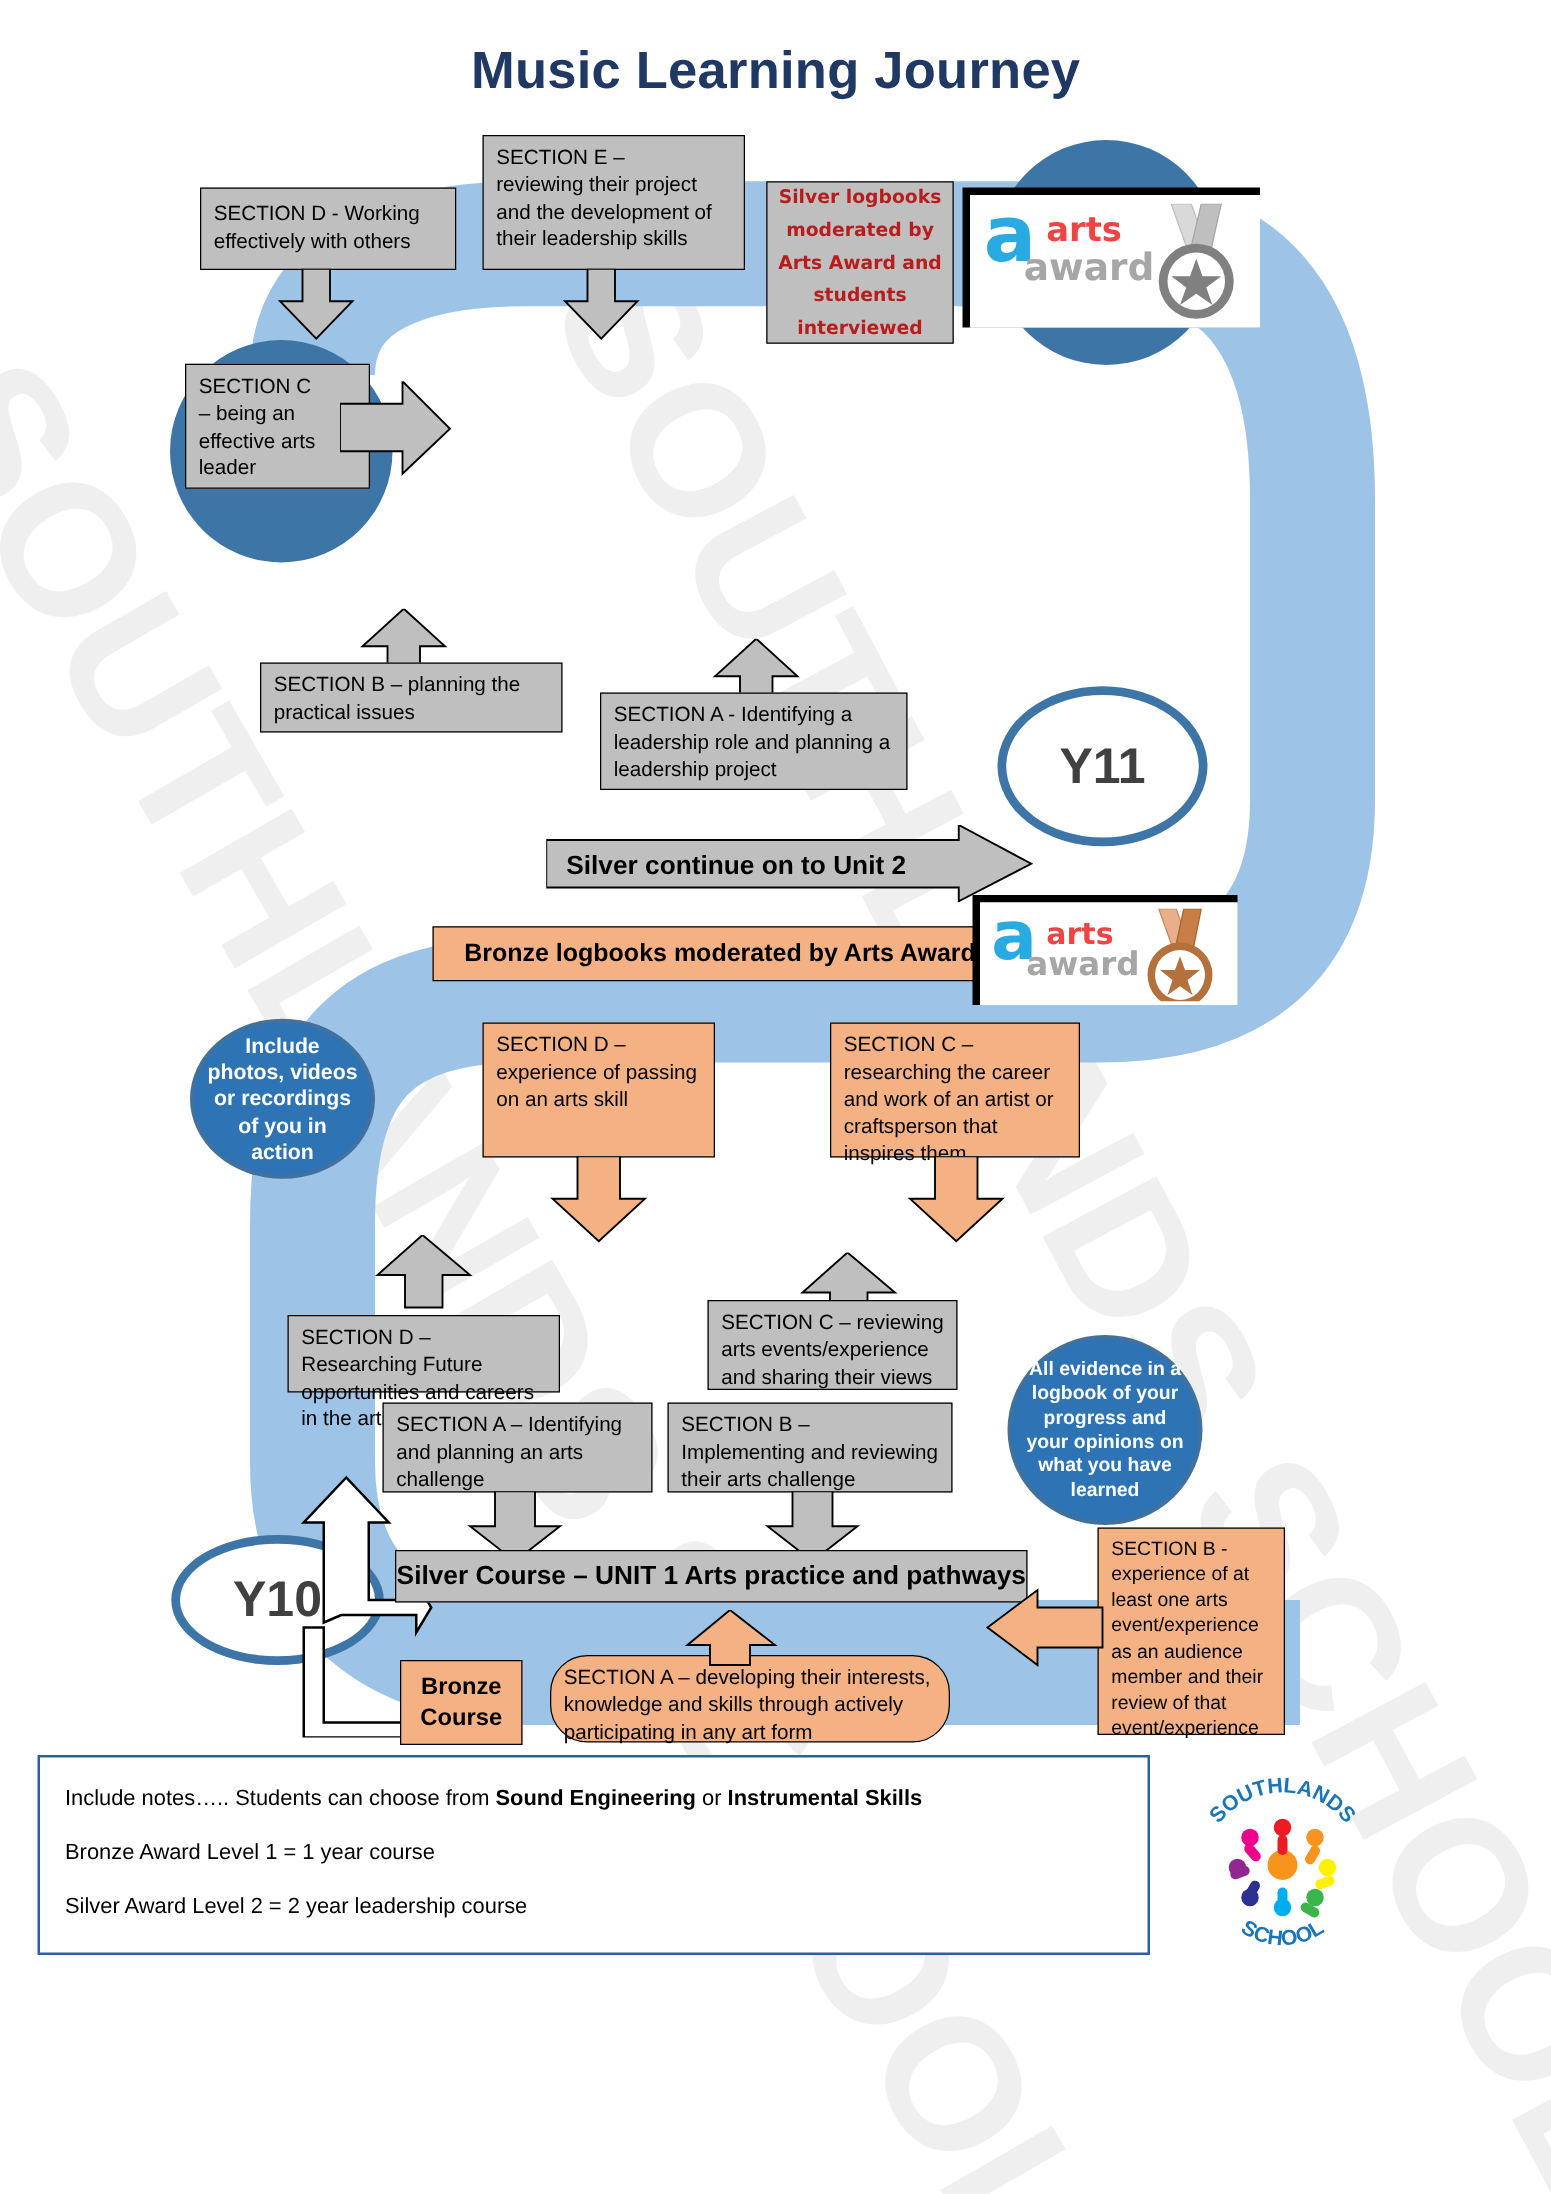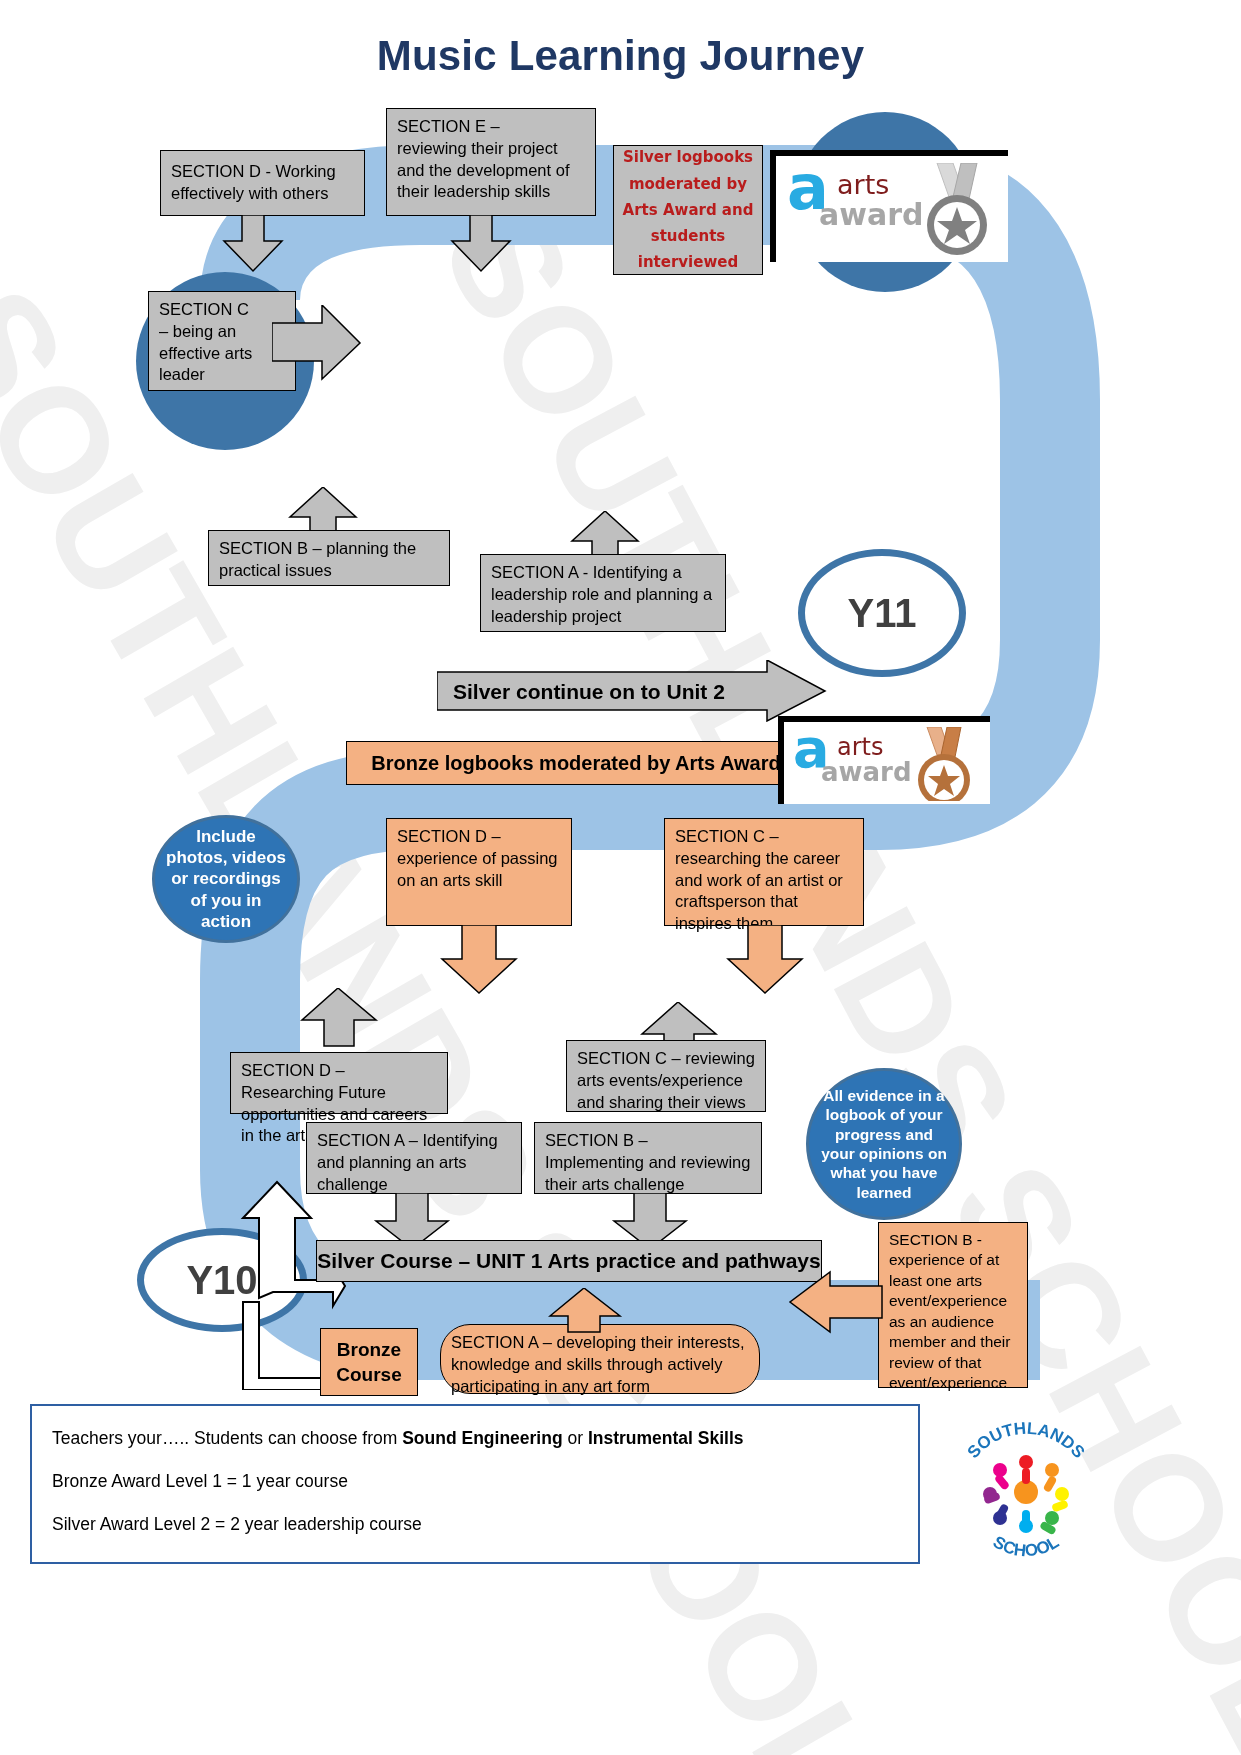--- a/index.html
+++ b/index.html
@@ -44,22 +44,22 @@
 
   .redtext{color:#b91c1c;font-weight:700;font-size:15px;line-height:1.75;
            text-align:center;font-family:"DejaVu Sans",sans-serif;}
 
   
   .plaque{position:absolute;background:#000;padding:6px;box-sizing:border-box;}
   .plaque-inner{background:#fff;border:3px solid #fff;width:100%;height:100%;
                 position:relative;overflow:hidden;}
   .aa-a{position:absolute;font-family:"DejaVu Sans",sans-serif;font-weight:700;
         color:#29ABE2;font-size:62px;line-height:.82;left:8px;top:4px;}
-  .aa-arts{position:absolute;font-family:"DejaVu Sans",sans-serif;font-weight:400;
-           color:#7f1d1d;font-size:27px;left:58px;top:10px;}
+  .aa-arts{position:absolute;font-family:"DejaVu Sans",sans-serif;font-weight:700;
+           color:#ef4444;font-size:27px;left:58px;top:10px;}
   .aa-award{position:absolute;font-family:"DejaVu Sans",sans-serif;font-weight:700;
             color:#A6A6A6;font-size:30px;left:40px;top:38px;}
 
   
   .notes{position:absolute;box-sizing:border-box;border:2.5px solid #2E5FA3;
          background:#fff;}
   .notes p{margin:0 0 22px 0;font-size:17.5px;color:#000;}
   .notes p:last-child{margin-bottom:0;}
 
   .school-logo{position:absolute;}
@@ -254,21 +254,21 @@
   </div>
 
   <div class="box orange" style="left:440px;top:1324px;width:320px;height:70px;border-radius:30px;">
     <b>SECTION A</b><span> – developing their interests, knowledge and skills through actively participating in any art form</span>
   </div>
   <svg style="position:absolute;left:548px;top:1288px;" width="76" height="46">
     <polygon points="36,0 72,28 52,28 52,44 20,44 20,28 2,28" fill="#F4B183" stroke="#000" stroke-width="1.5"></polygon>
   </svg>
 
   <div class="notes" style="left:30px;top:1404px;width:890px;height:160px;padding:22px 20px;">
-    <p><span>Teachers your….. </span><span> Students can choose from </span><b>Sound Engineering</b><span> or </span><b>Instrumental Skills</b></p>
+    <p><span>Include notes….. </span><span> Students can choose from </span><b>Sound Engineering</b><span> or </span><b>Instrumental Skills</b></p>
     <p>Bronze Award Level 1 = 1 year course</p>
     <p>Silver Award Level 2 = 2 year leadership course</p>
   </div>
 
   <div class="school-logo" style="left:940px;top:1406px;width:170px;height:165px;">
     <svg width="170" height="165" viewBox="0 0 170 165">
       <defs>
         <path id="arcTop" d="M 22 92 A 64 64 0 0 1 150 92" fill="none"></path>
         <path id="arcBot" d="M 28 92 A 58 58 0 0 0 144 92" fill="none"></path>
       </defs>

